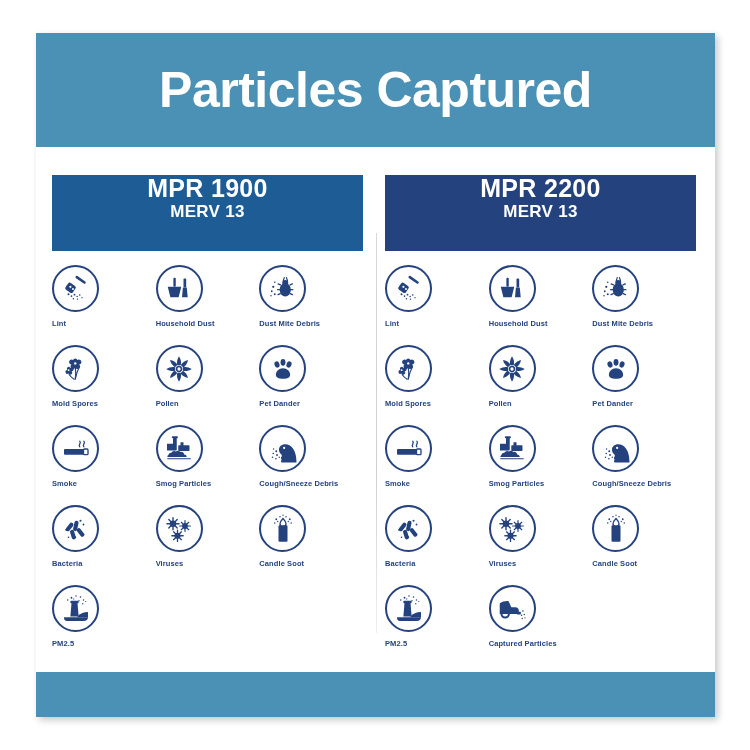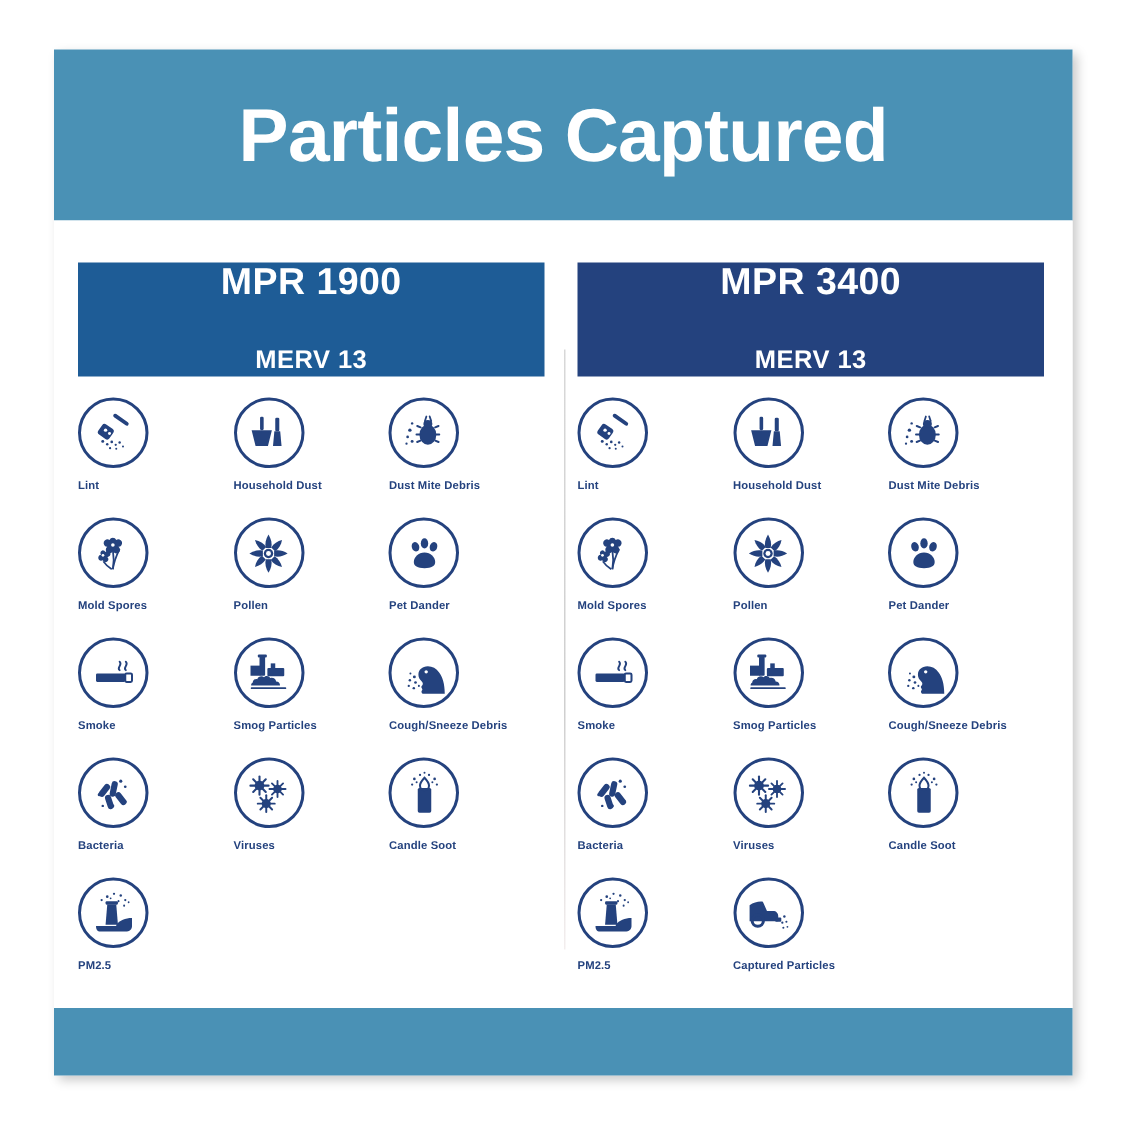--- a/index.html
+++ b/index.html
@@ -43,21 +43,21 @@
     position:absolute;left:340px;top:86px;width:1px;height:400px;
     background:linear-gradient(to bottom,#d8d8d8 0%,#cfcfcf 60%,#f3eeee 100%);
   }
 
   .col{position:absolute;top:0;width:311px;}
   .col-left{left:16px;}
   .col-right{left:349px;}
 
   .col-head{
     height:76px;width:311px;
-    display:flex;flex-direction:column;align-items:center;justify-content:space-between;
+    display:flex;flex-direction:column;align-items:center;justify-content:flex-start;
     color:#fff;margin-top:28px;
     box-shadow:0 0 0 1px rgba(255,255,255,0.6);
   }
   .head-1900{background:#1e5c96;}
   .head-2200{background:#24427e;}
   .col-head .mpr{font-size:25px;font-weight:bold;line-height:1.05;letter-spacing:0.3px;}
   .col-head .merv{font-size:17px;font-weight:bold;line-height:1.3;letter-spacing:0.3px;}
 
   .grid{
     margin-top:14px;width:311px;
@@ -363,21 +363,21 @@
                   </svg>
                 </div>
                 <div class="cap">PM2.5</div>
               </div>
               <div class="cell empty"></div>
               <div class="cell empty"></div>
             </div>
           </div>
           <div class="col col-right">
             <div class="col-head head-2200">
-              <div class="mpr">MPR 3400</div>
+              <div class="mpr">MPR 2200</div>
               <div class="merv">MERV 13</div>
             </div>
             <div class="grid">
               <div class="cell">
                 <div class="ring">
                   <svg width="30" height="30" viewBox="0 0 40 40" fill="#24427e">
                     <g>
                       <rect x="18" y="6" width="16" height="3.4" rx="1.7" transform="rotate(35 26 8)"></rect>
                       <rect x="7" y="13" width="12" height="11" rx="2.6" transform="rotate(35 13 18)"></rect>
                       <circle cx="12.5" cy="17" r="1.5" fill="#fff"></circle>

